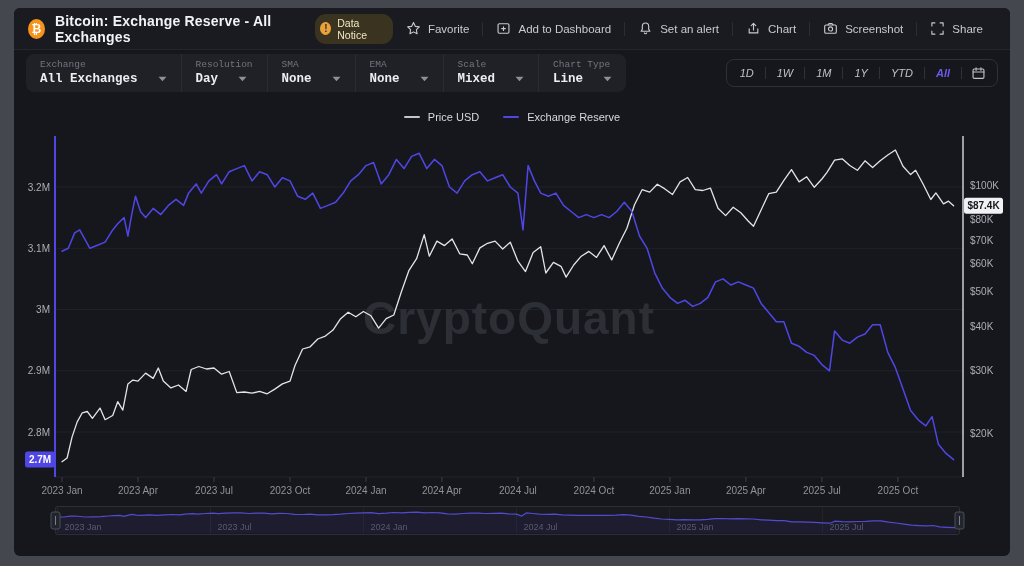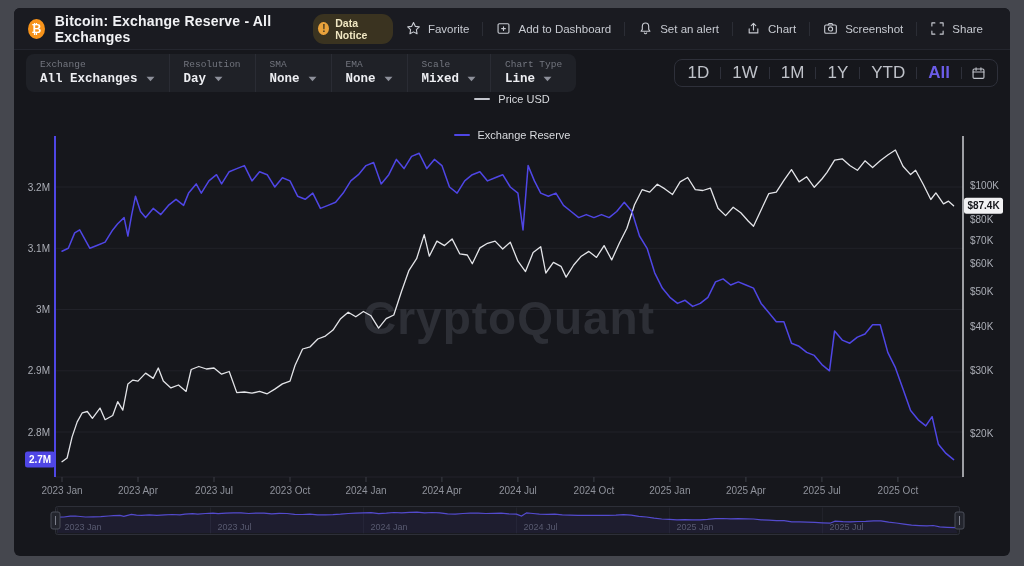--- a/index.html
+++ b/index.html
@@ -30,52 +30,51 @@
   .title { font-size: 14px; font-weight: 700; color: #f1f2f5; letter-spacing: .2px; }
   .notice-pill {
     display: flex; align-items: center; gap: 6px;
     background: #3a3320; border-radius: 11px; padding: 3px 10px 3px 5px;
     cursor: pointer;
   }
   .warn-dot {
     width: 13px; height: 13px; border-radius: 50%; background: #e9a23b;
     color: #3a3320; font-size: 10px; font-weight: 700; line-height: 13px; text-align: center;
   }
-  .notice-pill span.lbl { font-size: 10.5px; font-weight: 700; color: #efe6c2; }
+  .notice-pill span.lbl { font-size: 10.5px; font-weight: 400; color: #efe6c2; }
   .hdr-right { display: flex; align-items: center; }
   .hbtn {
     display: flex; align-items: center; gap: 7px; padding: 0 13px;
     color: #c7cad1; font-size: 11.5px; cursor: pointer; white-space: nowrap;
   }
   .hdiv { width: 1px; height: 14px; background: #2b2d35; }
   .icon16 { width: 15px; height: 15px; display: block; }
   
   .toolbar {
     height: 46px; display: flex; align-items: center; justify-content: space-between;
     padding: 0 12px;
   }
   .controls { display: flex; background: #1f2127; border-radius: 8px; }
   .ctrl { padding: 5px 14px 6px; border-right: 1px solid #2a2c34; cursor: pointer; font-family: Liberation Mono, monospace; }
   .ctrl:last-child { border-right: none; }
   .ctrl .clabel { display: block; font-size: 9.5px; color: #73767f; margin-bottom: 2px; }
-  .ctrl .cval { display: flex; align-items: center; gap: 8px; font-size: 12.5px; font-weight: 700; color: #edeef2; }
+  .ctrl .cval { display: flex; align-items: center; gap: 20px; font-size: 12.5px; font-weight: 700; color: #edeef2; }
   .caret { width: 9px; height: 6px; color: #8d909a; }
   .ranges {
     display: flex; align-items: center; height: 28px;
     border: 1px solid #2e303a; border-radius: 8px; padding: 0 2px;
   }
-  .range { padding: 0 11px; font-size: 17px; color: #bfc2c9; cursor: pointer; line-height: 26px; }
+  .range { padding: 0 11px; font-size: 11px; color: #bfc2c9; cursor: pointer; line-height: 26px; font-style: italic; }
   .range.active { color: #6b5ce8; font-weight: 700; }
   .rsep { width: 1px; height: 12px; background: #2e303a; }
   .cal-btn { padding: 0 9px; color: #bfc2c9; cursor: pointer; display: flex; align-items: center; }
   
   .legend {
     height: 36px; display: flex; align-items: center; justify-content: center; gap: 24px;
     padding-top: 6px;
-    flex-direction: column;
   }
   .litem { display: flex; align-items: center; gap: 8px; cursor: pointer; }
   .lswatch { width: 16px; height: 2px; border-radius: 1px; }
   .llabel { font-size: 11px; color: #d8dade; }
   
   .chart-wrap { position: relative; margin: 0 6px; }
   svg { font-family: "Liberation Sans", "DejaVu Sans", sans-serif; display: block; }
 </style>
 </head>
 <body>

